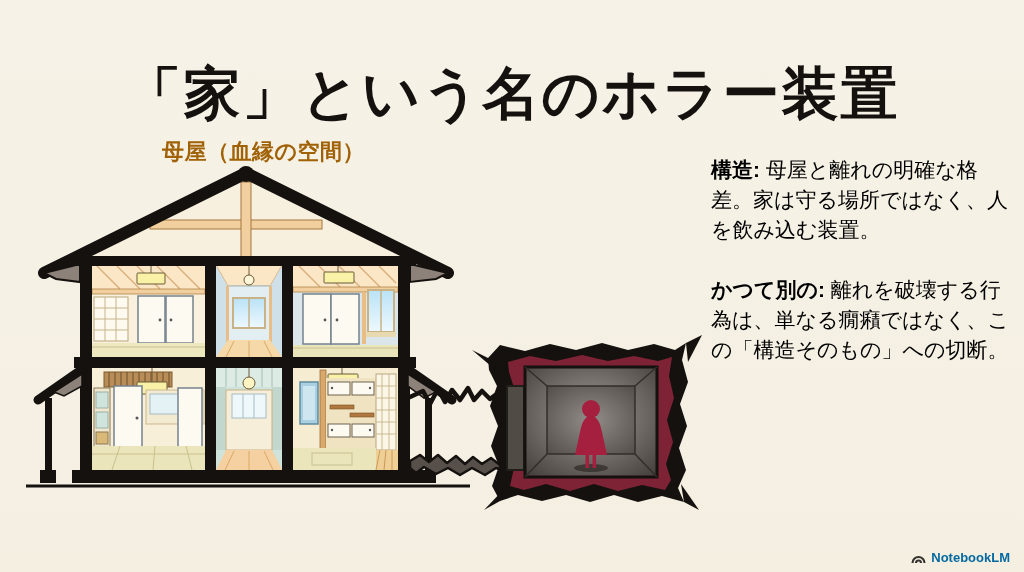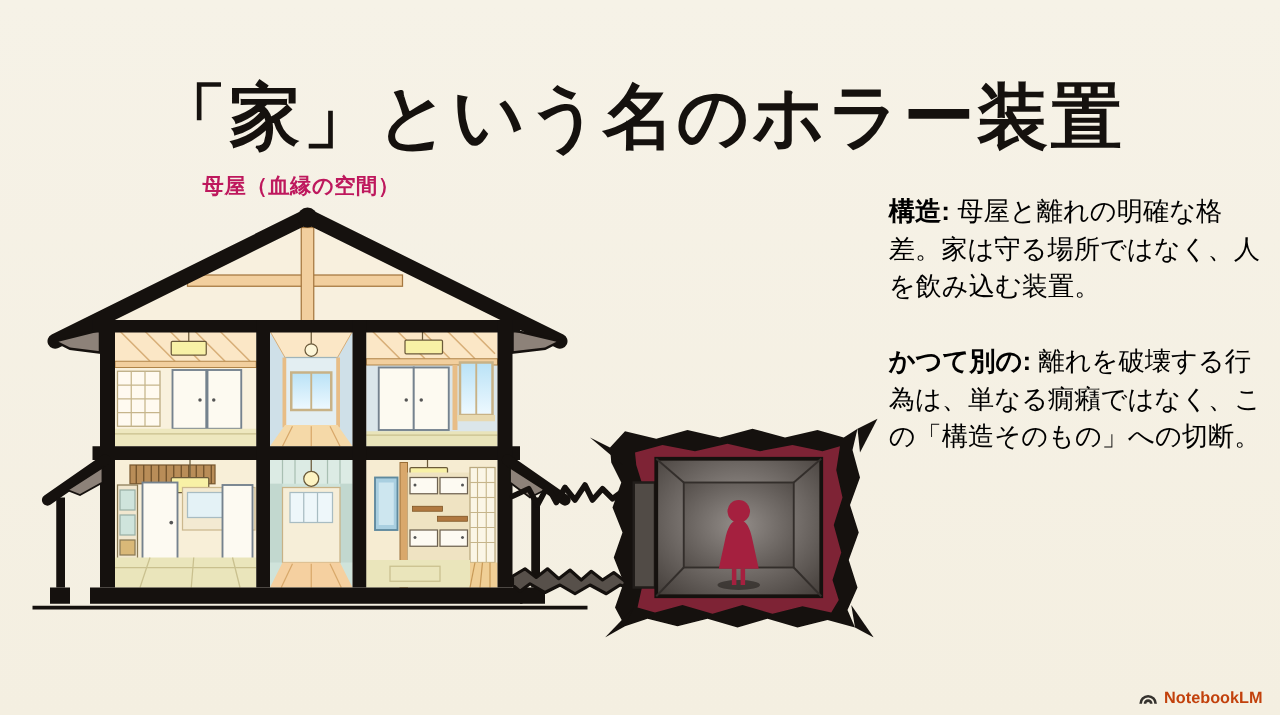--- a/index.html
+++ b/index.html
@@ -10,35 +10,35 @@
     font-family:"Liberation Sans","DejaVu Sans",sans-serif;
     color:#15110e;
   }
   .slide{position:absolute;inset:0;}
   .title{
     position:absolute;top:18px;left:0;width:1024px;text-align:center;
     font-family:"Liberation Serif","DejaVu Serif",serif;
     font-size:57px;font-weight:700;letter-spacing:2px;color:#15110e;
   }
   .diagram-label{
-    position:absolute;font-size:17px;font-weight:700;color:#be185d;letter-spacing:0.5px;
+    position:absolute;font-size:22px;font-weight:700;color:#a16207;letter-spacing:0.5px;
   }
   .label-omoya{top:137px;left:162px;}
   .label-hanare{top:137px;left:455px;}
   .scene{position:absolute;left:20px;top:160px;width:700px;height:350px;}
   .notes{
     position:absolute;left:711px;top:155px;width:303px;
     font-size:21px;line-height:1.43;color:#000000;font-weight:500;
   }
   .notes p{margin:0 0 30px 0;}
   .notes p.tight{margin-bottom:14px;}
   .notes strong{font-weight:900;}
   .footer{
     position:absolute;right:14px;bottom:7px;display:flex;align-items:center;gap:5px;
-    color:#c2410c;font-size:13px;font-weight:700;
+    color:#0369a1;font-size:13px;font-weight:700;
   }
   .footer svg{display:block;}
 </style>
 </head>
 <body>
 
 <div class="slide">
 
   <h1 class="title">「家」という名のホラー装置</h1>
 

